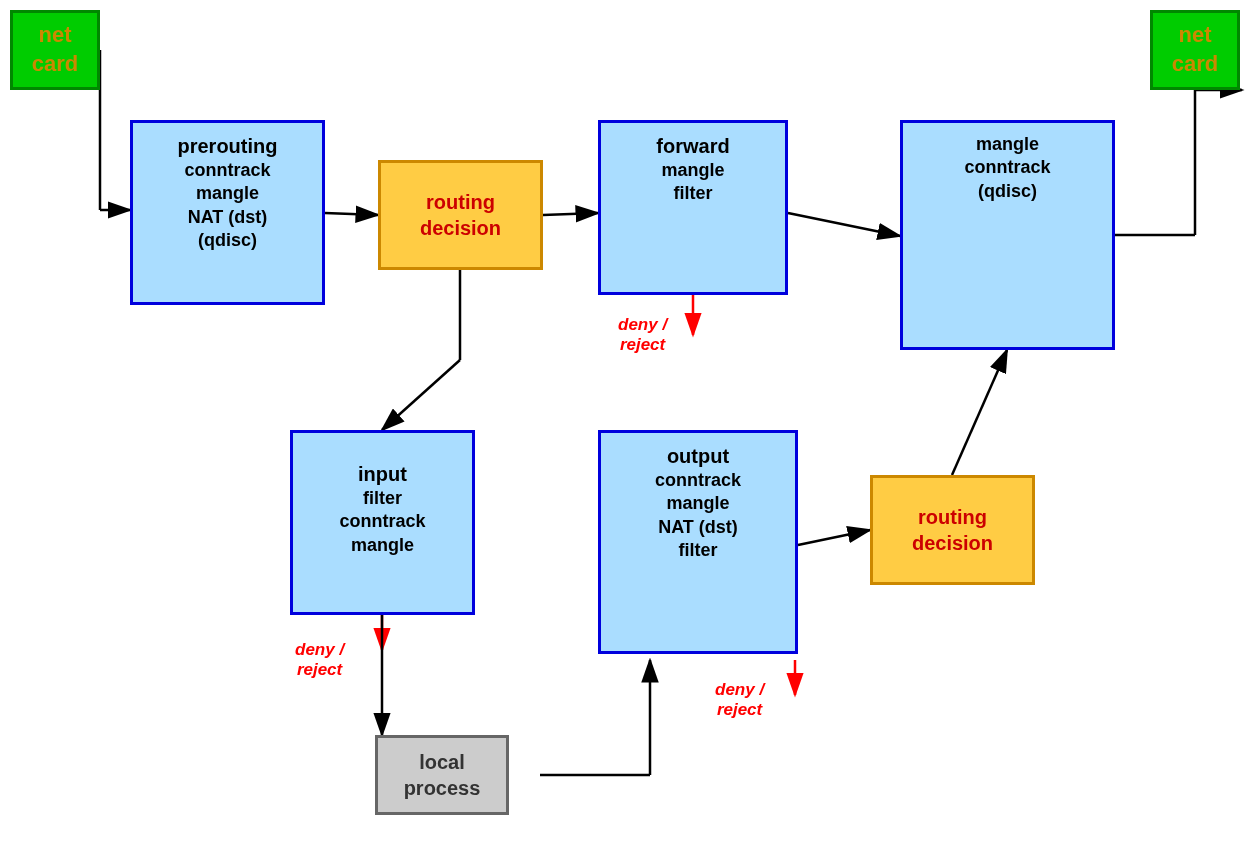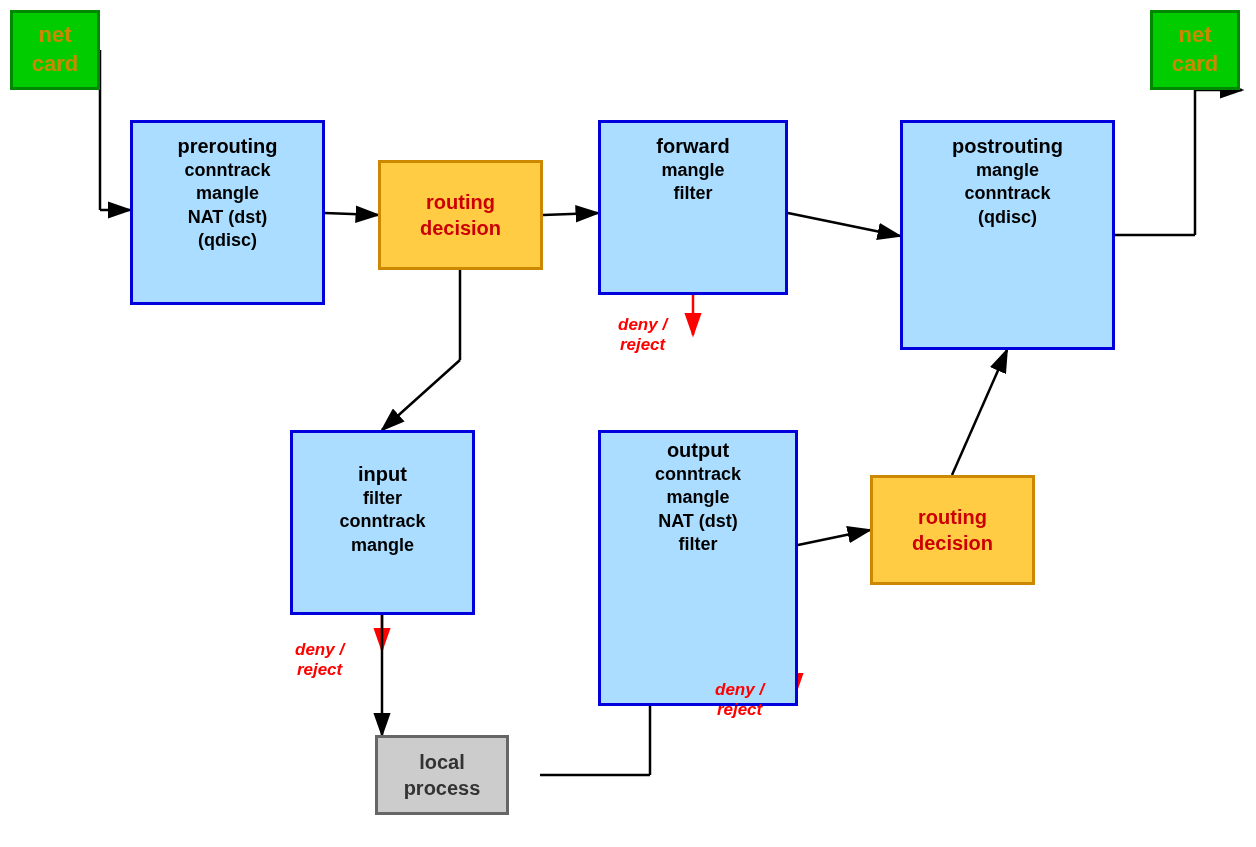--- a/index.html
+++ b/index.html
@@ -143,34 +143,33 @@
 decision</span>
 </div>
 
 <div class="node node-blue" style="left:598px; top:120px; width:190px; height:175px; padding:10px;">
   <div class="title">forward</div>
   <div>mangle</div>
   <div>filter</div>
 </div>
 
 <div class="node node-blue" style="left:900px; top:120px; width:215px; height:230px; padding:10px;">
-  <div class="title">postrouting</div>
   <div>mangle</div>
   <div>conntrack</div>
   <div>(qdisc)</div>
 </div>
 
 <div class="node node-blue" style="left:290px; top:430px; width:185px; height:185px; padding:28px;">
   <div class="title">input</div>
   <div>filter</div>
   <div>conntrack</div>
   <div>mangle</div>
 </div>
 
-<div class="node node-blue" style="left:598px; top:430px; width:200px; height:276px; padding:4px;">
+<div class="node node-blue" style="left:598px; top:430px; width:200px; height:224px; padding:10px;">
   <div class="title">output</div>
   <div>conntrack</div>
   <div>mangle</div>
   <div>NAT (dst)</div>
   <div>filter</div>
 </div>
 
 <div class="node node-orange" style="left:870px; top:475px; width:165px; height:110px; display:flex; align-items:center; justify-content:center;">
   <span style="white-space:pre; text-align:center;">routing
 decision</span>

